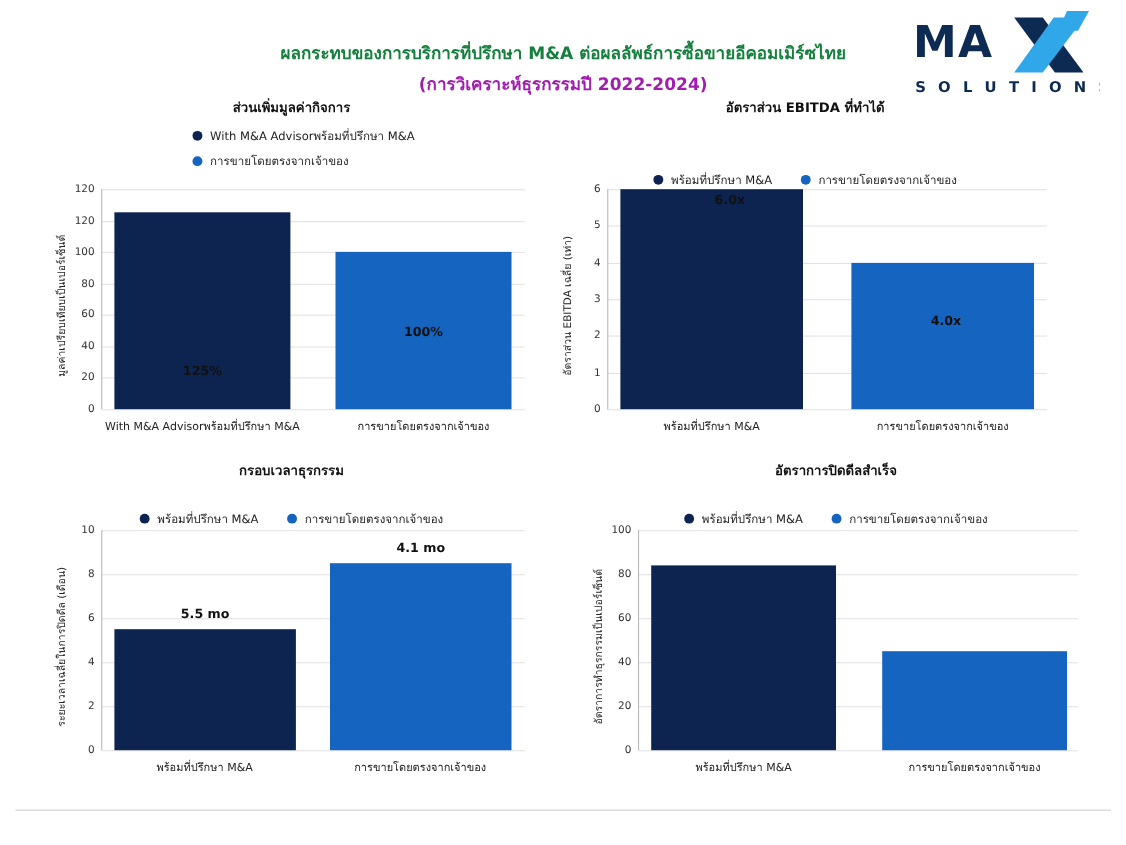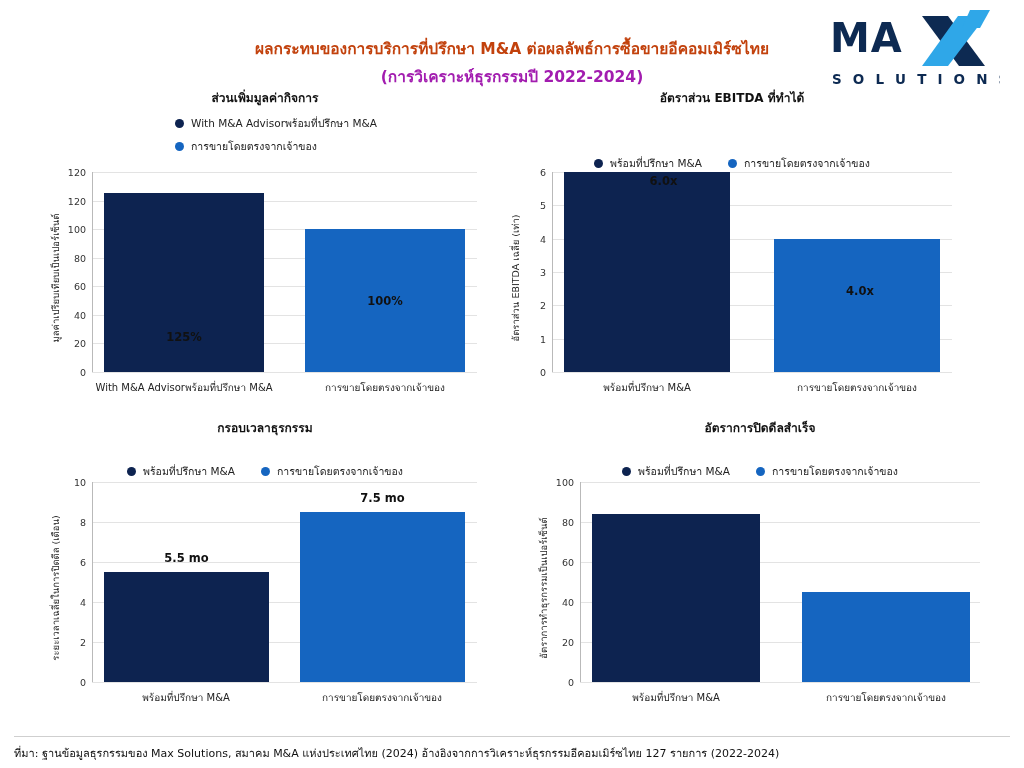--- a/index.html
+++ b/index.html
@@ -15,21 +15,21 @@
 
   
   .logo { position: absolute; top: 8px; right: 24px; width: 170px; height: 86px; }
   .logo svg { display: block; }
 
   
   .title-block {
     position: absolute; top: 36px; left: 0; width: 1024px;
     text-align: center;
   }
-  .title-line1 { font-size: 15.5px; font-weight: bold; color: #c2410c; letter-spacing: 0px; }
+  .title-line1 { font-size: 15.5px; font-weight: bold; color: #15803d; letter-spacing: 0px; }
   .title-line2 { font-size: 15.5px; font-weight: bold; color: #a21caf; margin-top: 3px; }
 
   
   .panel { position: absolute; }
   .panel-title {
     text-align: center; font-size: 12px; font-weight: bold; color: #111;
     width: 100%;
   }
   .legend {
     display: flex; justify-content: center; align-items: center;
@@ -212,21 +212,21 @@
         <div class="ytick" style="top:80px;">6</div>
         <div class="gridline" style="top:40px; width:385px;"></div>
         <div class="ytick" style="top:40px;">8</div>
         <div class="gridline" style="top:0px; width:385px;"></div>
         <div class="ytick" style="top:0px;">10</div>
         <div class="axis-line" style="left:0; top:0; width:1px; height:200px;"></div>
 
         <div class="bar" style="left:12px; width:165px; height:110px; background:#0d2350;"></div>
         <div class="bar-label" style="left:12px; width:165px; top:69px;">5.5 mo</div>
         <div class="bar" style="left:208px; width:165px; height:170px; background:#1565c0;"></div>
-        <div class="bar-label" style="left:208px; width:165px; top:9px;">7.5 mo</div>
+        <div class="bar-label" style="left:208px; width:165px; top:9px;">4.1 mo</div>
 
         <div class="xtick" style="left:94px;">พร้อมที่ปรึกษา M&amp;A</div>
         <div class="xtick" style="left:290px;">การขายโดยตรงจากเจ้าของ</div>
       </div>
     </div>
   </div>
 
   <div class="panel" style="left:520px; top:418px; width:480px; height:310px;">
     <div class="panel-title">อัตราการปิดดีลสำเร็จ</div>
     <div class="legend" style="margin-top:26px;">
@@ -260,15 +260,14 @@
         <div class="bar" style="left:12px; width:168px; height:168px; background:#0d2350;"></div>
         <div class="bar" style="left:222px; width:168px; height:90px; background:#1565c0;"></div>
 
         <div class="xtick" style="left:96px;">พร้อมที่ปรึกษา M&amp;A</div>
         <div class="xtick" style="left:306px;">การขายโดยตรงจากเจ้าของ</div>
       </div>
     </div>
   </div>
 
   <div class="footer-rule"></div>
-  <div class="footer">ที่มา: ฐานข้อมูลธุรกรรมของ Max Solutions, สมาคม M&amp;A แห่งประเทศไทย (2024) อ้างอิงจากการวิเคราะห์ธุรกรรมอีคอมเมิร์ซไทย 127 รายการ (2022-2024)</div>
 
 </div>
 
 </body></html>

